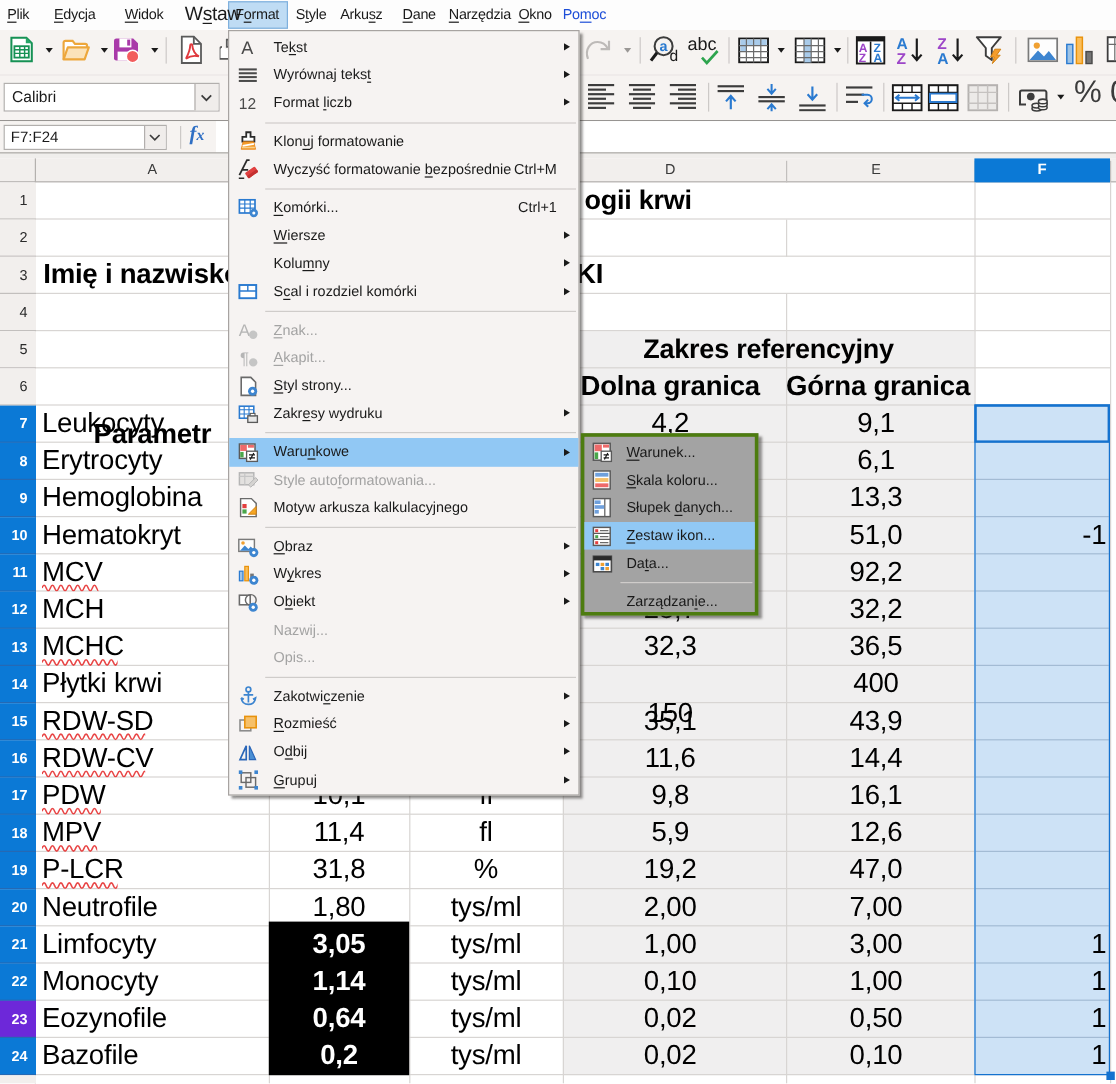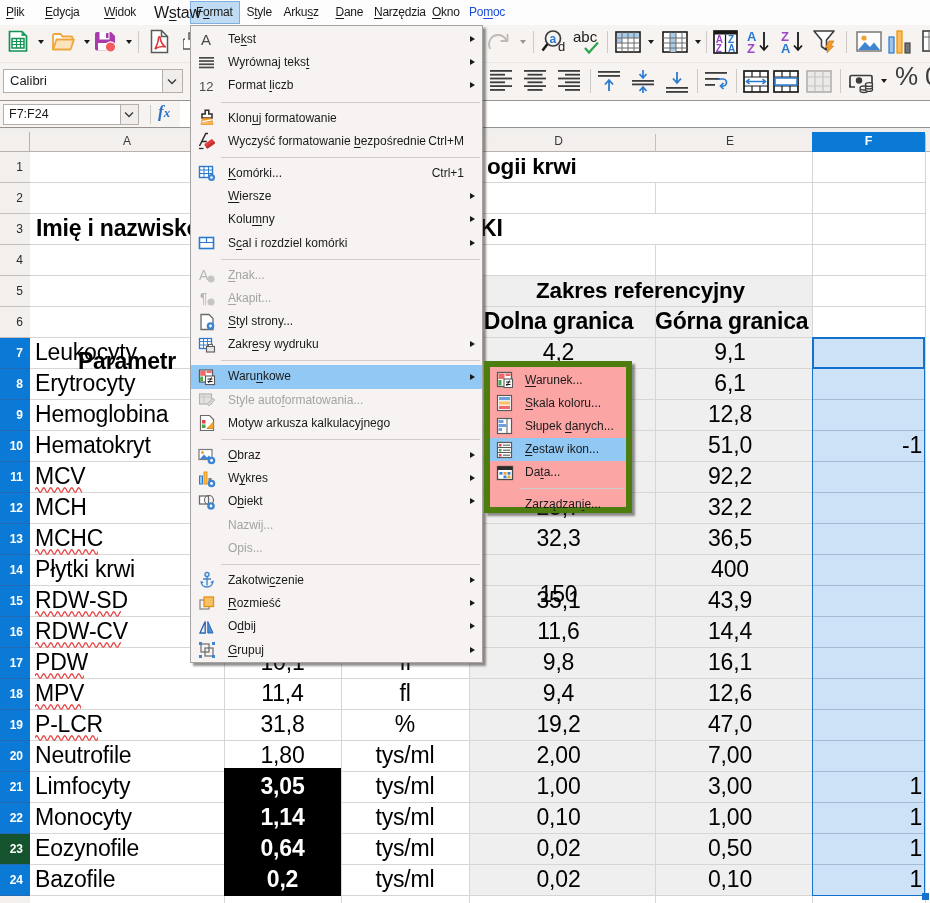--- a/index.html
+++ b/index.html
@@ -268,21 +268,21 @@
 <div class="rowhd" style="top:523.5px;background:#0b79d6;color:#fff;font-weight:bold;border-bottom:1px solid #2569b4">13</div>
 <div class="rowhd" style="top:554.5px;background:#0b79d6;color:#fff;font-weight:bold;border-bottom:1px solid #2569b4">14</div>
 <div class="rowhd" style="top:585.5px;background:#0b79d6;color:#fff;font-weight:bold;border-bottom:1px solid #2569b4">15</div>
 <div class="rowhd" style="top:616.5px;background:#0b79d6;color:#fff;font-weight:bold;border-bottom:1px solid #2569b4">16</div>
 <div class="rowhd" style="top:647.5px;background:#0b79d6;color:#fff;font-weight:bold;border-bottom:1px solid #2569b4">17</div>
 <div class="rowhd" style="top:678.5px;background:#0b79d6;color:#fff;font-weight:bold;border-bottom:1px solid #2569b4">18</div>
 <div class="rowhd" style="top:709.5px;background:#0b79d6;color:#fff;font-weight:bold;border-bottom:1px solid #2569b4">19</div>
 <div class="rowhd" style="top:740.5px;background:#0b79d6;color:#fff;font-weight:bold;border-bottom:1px solid #2569b4">20</div>
 <div class="rowhd" style="top:771.5px;background:#0b79d6;color:#fff;font-weight:bold;border-bottom:1px solid #2569b4">21</div>
 <div class="rowhd" style="top:802.5px;background:#0b79d6;color:#fff;font-weight:bold;border-bottom:1px solid #2569b4">22</div>
-<div class="rowhd" style="top:833.5px;background:#14532d;color:#fff;font-weight:bold;border-bottom:1px solid #2569b4">23</div>
+<div class="rowhd" style="top:833.5px;background:#6d28d9;color:#fff;font-weight:bold;border-bottom:1px solid #2569b4">23</div>
 <div class="rowhd" style="top:864.5px;background:#0b79d6;color:#fff;font-weight:bold;border-bottom:1px solid #2569b4">24</div>
 <div class="rowhd" style="top:895.5px;height:7.5px;background:#f2efed"></div>
 <div class="a" style="left:469px;top:275.5px;width:343px;height:620.0px;background:#f0efef"></div>
 <div class="vl" style="left:224px;top:151.5px;height:751.5px"></div>
 <div class="vl" style="left:341px;top:151.5px;height:751.5px"></div>
 <div class="vl" style="left:469px;top:151.5px;height:751.5px"></div>
 <div class="vl" style="left:655px;top:182.5px;height:31px"></div>
 <div class="vl" style="left:655px;top:244.5px;height:658.5px"></div>
 <div class="vl" style="left:812px;top:151.5px;height:751.5px"></div>
 <div class="vl" style="left:925px;top:151.5px;height:751.5px"></div>
@@ -375,30 +375,30 @@
 <div class="cell ctr " style="left:341px;top:802.5px;width:128px;">tys/ml</div>
 <div class="cell ctr " style="left:341px;top:833.5px;width:128px;">tys/ml</div>
 <div class="cell ctr " style="left:341px;top:864.5px;width:128px;">tys/ml</div>
 <div class="cell ctr " style="left:469px;top:337.5px;width:179px;">4,2</div>
 <div class="cell ctr " style="left:469px;top:492.5px;width:179px;">25,7</div>
 <div class="cell ctr " style="left:469px;top:523.5px;width:179px;">32,3</div>
 <div class="cell ctr " style="left:469px;top:580px;width:179px;">150</div>
 <div class="cell ctr " style="left:469px;top:585.5px;width:179px;">35,1</div>
 <div class="cell ctr " style="left:469px;top:616.5px;width:179px;">11,6</div>
 <div class="cell ctr " style="left:469px;top:647.5px;width:179px;">9,8</div>
-<div class="cell ctr " style="left:469px;top:678.5px;width:179px;">9,4</div>
+<div class="cell ctr " style="left:469px;top:678.5px;width:179px;">5,9</div>
 <div class="cell ctr " style="left:469px;top:709.5px;width:179px;">19,2</div>
 <div class="cell ctr " style="left:469px;top:740.5px;width:179px;">2,00</div>
 <div class="cell ctr " style="left:469px;top:771.5px;width:179px;">1,00</div>
 <div class="cell ctr " style="left:469px;top:802.5px;width:179px;">0,10</div>
 <div class="cell ctr " style="left:469px;top:833.5px;width:179px;">0,02</div>
 <div class="cell ctr " style="left:469px;top:864.5px;width:179px;">0,02</div>
 <div class="cell ctr " style="left:655px;top:337.5px;width:150px;">9,1</div>
 <div class="cell ctr " style="left:655px;top:368.5px;width:150px;">6,1</div>
-<div class="cell ctr " style="left:655px;top:399.5px;width:150px;">12,8</div>
+<div class="cell ctr " style="left:655px;top:399.5px;width:150px;">13,3</div>
 <div class="cell ctr " style="left:655px;top:430.5px;width:150px;">51,0</div>
 <div class="cell ctr " style="left:655px;top:461.5px;width:150px;">92,2</div>
 <div class="cell ctr " style="left:655px;top:492.5px;width:150px;">32,2</div>
 <div class="cell ctr " style="left:655px;top:523.5px;width:150px;">36,5</div>
 <div class="cell ctr " style="left:655px;top:554.5px;width:150px;">400</div>
 <div class="cell ctr " style="left:655px;top:585.5px;width:150px;">43,9</div>
 <div class="cell ctr " style="left:655px;top:616.5px;width:150px;">14,4</div>
 <div class="cell ctr " style="left:655px;top:647.5px;width:150px;">16,1</div>
 <div class="cell ctr " style="left:655px;top:678.5px;width:150px;">12,6</div>
 <div class="cell ctr " style="left:655px;top:709.5px;width:150px;">47,0</div>
@@ -643,21 +643,21 @@
           <rect x="1" y="1" width="3" height="3"></rect>
           <rect x="14" y="1" width="3" height="3"></rect>
           <rect x="1" y="14" width="3" height="3"></rect>
           <rect x="14" y="14" width="3" height="3"></rect>
         </g>
       </svg>
       <span class="lbl"><u>G</u>rupuj</span>
       <span class="arr"></span>
     </div>
 </div>
-<div class="a" style="left:484px;top:360.5px;width:148px;height:152px;background:#fca5a5;border:6px solid #4d7c0f;box-shadow:3px 3px 2px rgba(40,38,36,.5);z-index:21;padding-top:2px">
+<div class="a" style="left:484px;top:360.5px;width:148px;height:152px;background:#a3a3a3;border:3px solid #4d7c0f;box-shadow:3px 3px 2px rgba(40,38,36,.5);z-index:21;padding-top:2px">
 <div class="mi" style="height:23.2px">
       <svg class="ic" style="left:6px" width="18" height="18" viewBox="0 0 18 18">
         <rect x="1.5" y="1.5" width="14" height="14" fill="#fff" stroke="#5a5a5a" stroke-width="1.3"></rect>
         <rect x="2.5" y="2.5" width="6" height="5.5" fill="#ee6a6a"></rect>
         <rect x="9.5" y="2.5" width="5" height="2.5" fill="#ee6a6a"></rect>
         <rect x="2.5" y="9" width="3" height="5.5" fill="#4aa64a"></rect>
         <rect x="8" y="8" width="8.5" height="8.5" fill="#fff" stroke="#5a5a5a" stroke-width="1.1"></rect>
         <path d="M10 11 h4.5 M10 13.5 h4.5 M13.5 9.5 l-2.8 5.5" stroke="#1a1a1a" stroke-width="1" fill="none"></path>
       </svg>
       <span class="lbl" style="left:35px"><u>W</u>arunek...</span>

